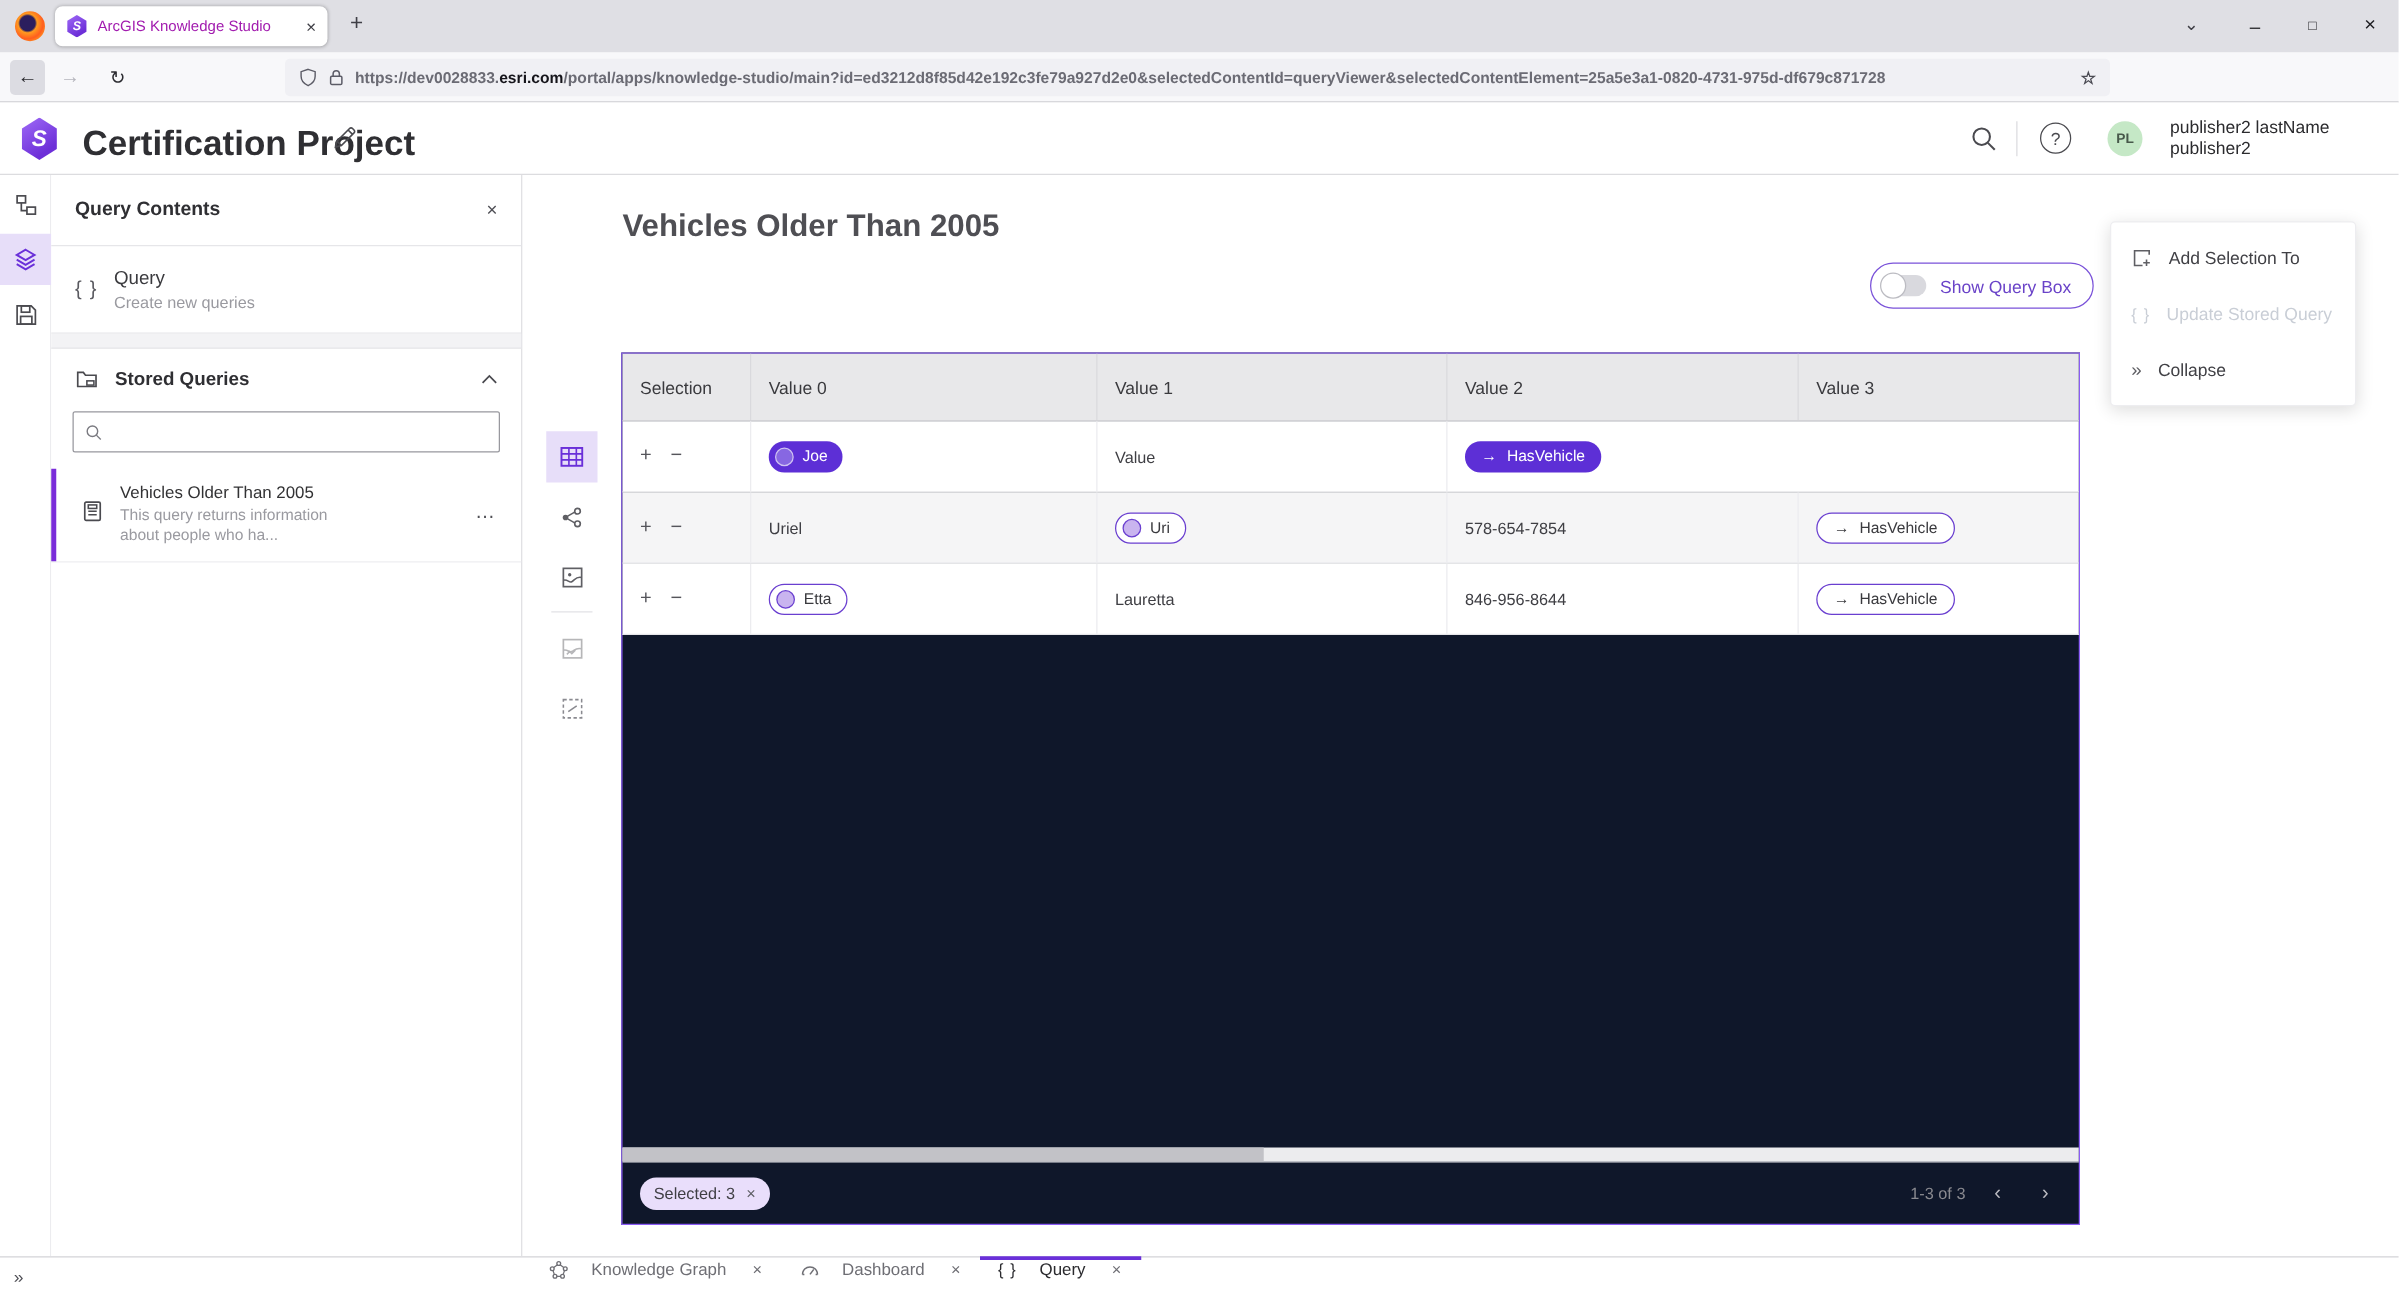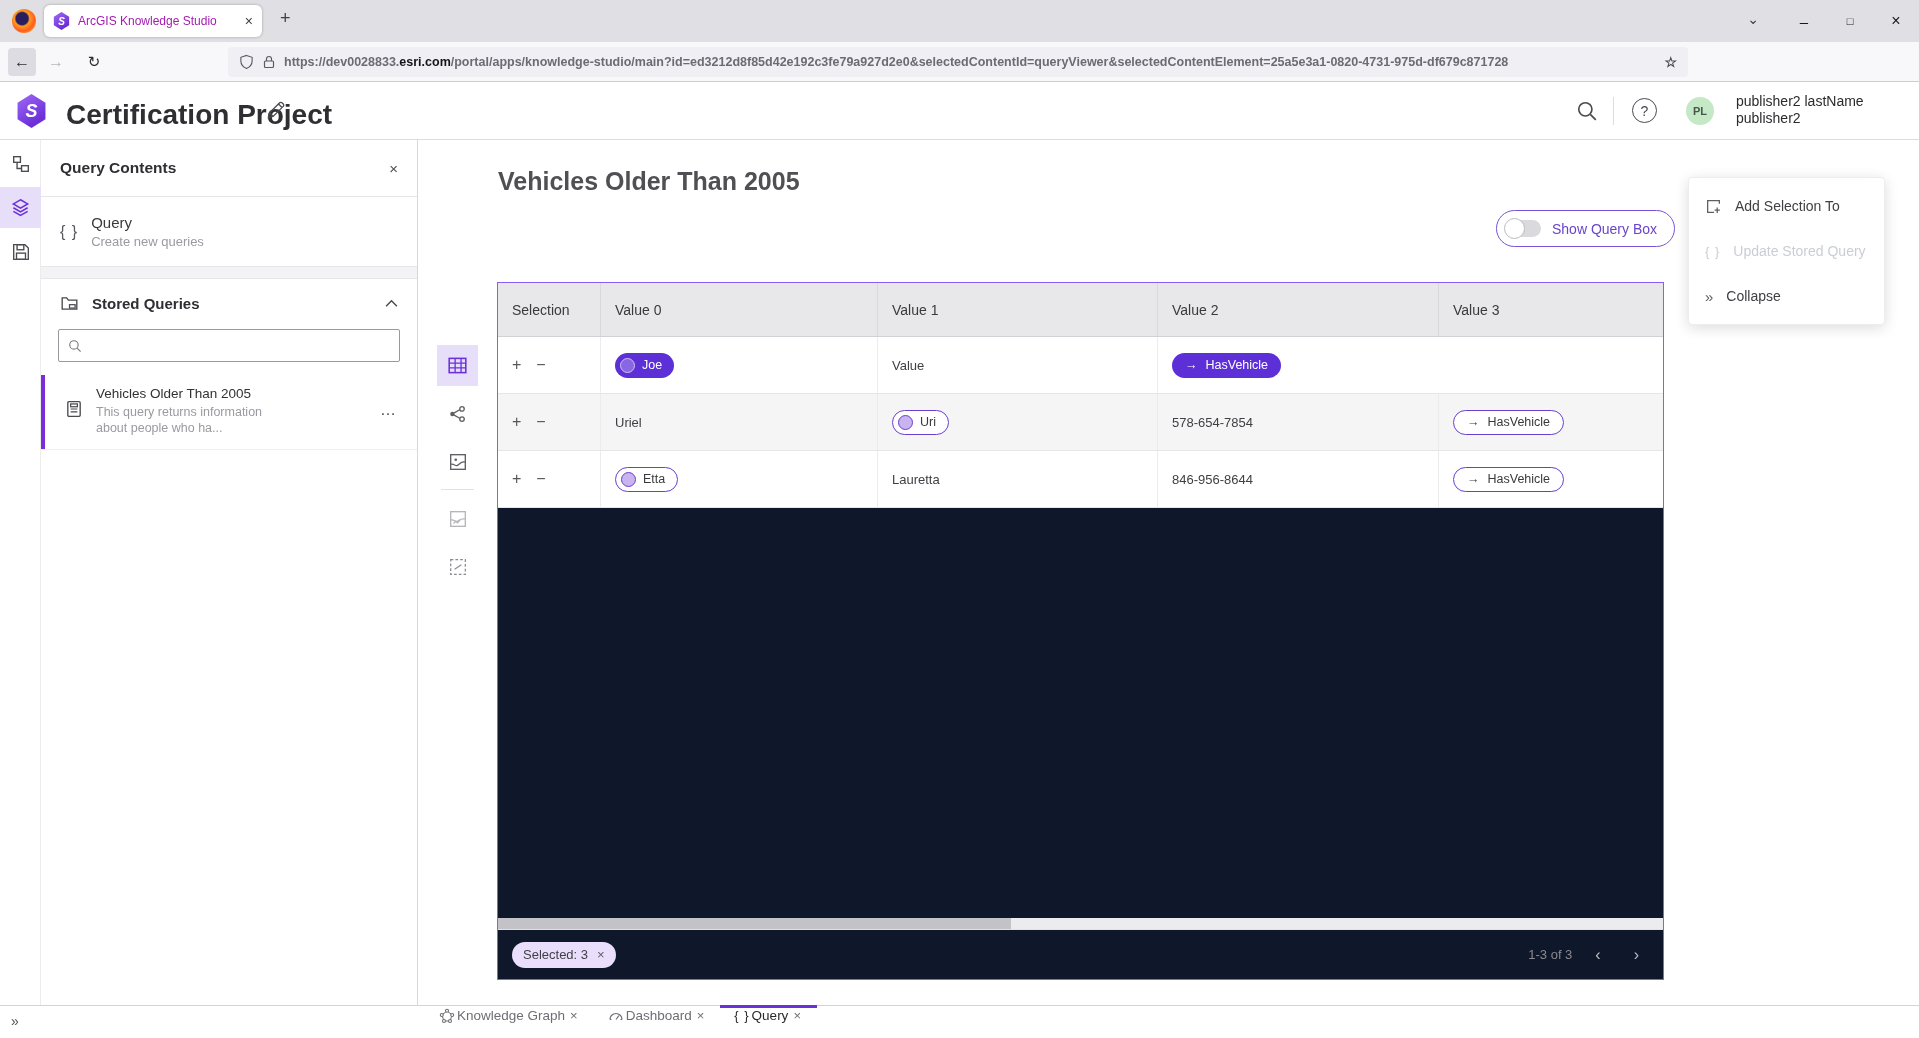--- a/index.html
+++ b/index.html
@@ -131,21 +131,21 @@
   .menu-item + .menu-item { margin-top:7px; }
   .menu-item.disabled { color:#c9ced6; cursor:default; }
   .menu-item.disabled .braces-glyph, .menu-item.disabled .mi-glyph { color:#c9ced6; }
   .mi-glyph { font-size:15px; color:#5f5f64; }
   .menu-item .braces-glyph { font-size:13px; }
 
   
   .bottom-bar { position:absolute; left:0; bottom:0; width:100%; height:33px; background:#fff; border-top:1px solid #d4d4d8; }
   .expand-btn { position:absolute; left:11px; top:8px; font-size:14px; color:#4f4f55; line-height:1; }
   .btabs { position:absolute; left:425px; top:-1px; display:flex; }
-  .btab { display:flex; align-items:center; gap:2px; padding:0 16px 0 14px; height:18px; border-top:3px solid transparent;
+  .btab { display:flex; align-items:center; gap:18px; padding:0 16px 0 14px; height:18px; border-top:3px solid transparent;
     font-size:13.5px; color:#6e6e74; cursor:pointer; }
   .btab.active { border-top-color:#6a30d9; color:#2a2a2e; }
   .tclose { font-size:13px; color:#6e6e74; margin-left:3px; }
 </style>
 </head>
 <body>
 
 <div class="tabstrip">
   <div class="ff-logo"></div>
   <div class="btab-chrome">

